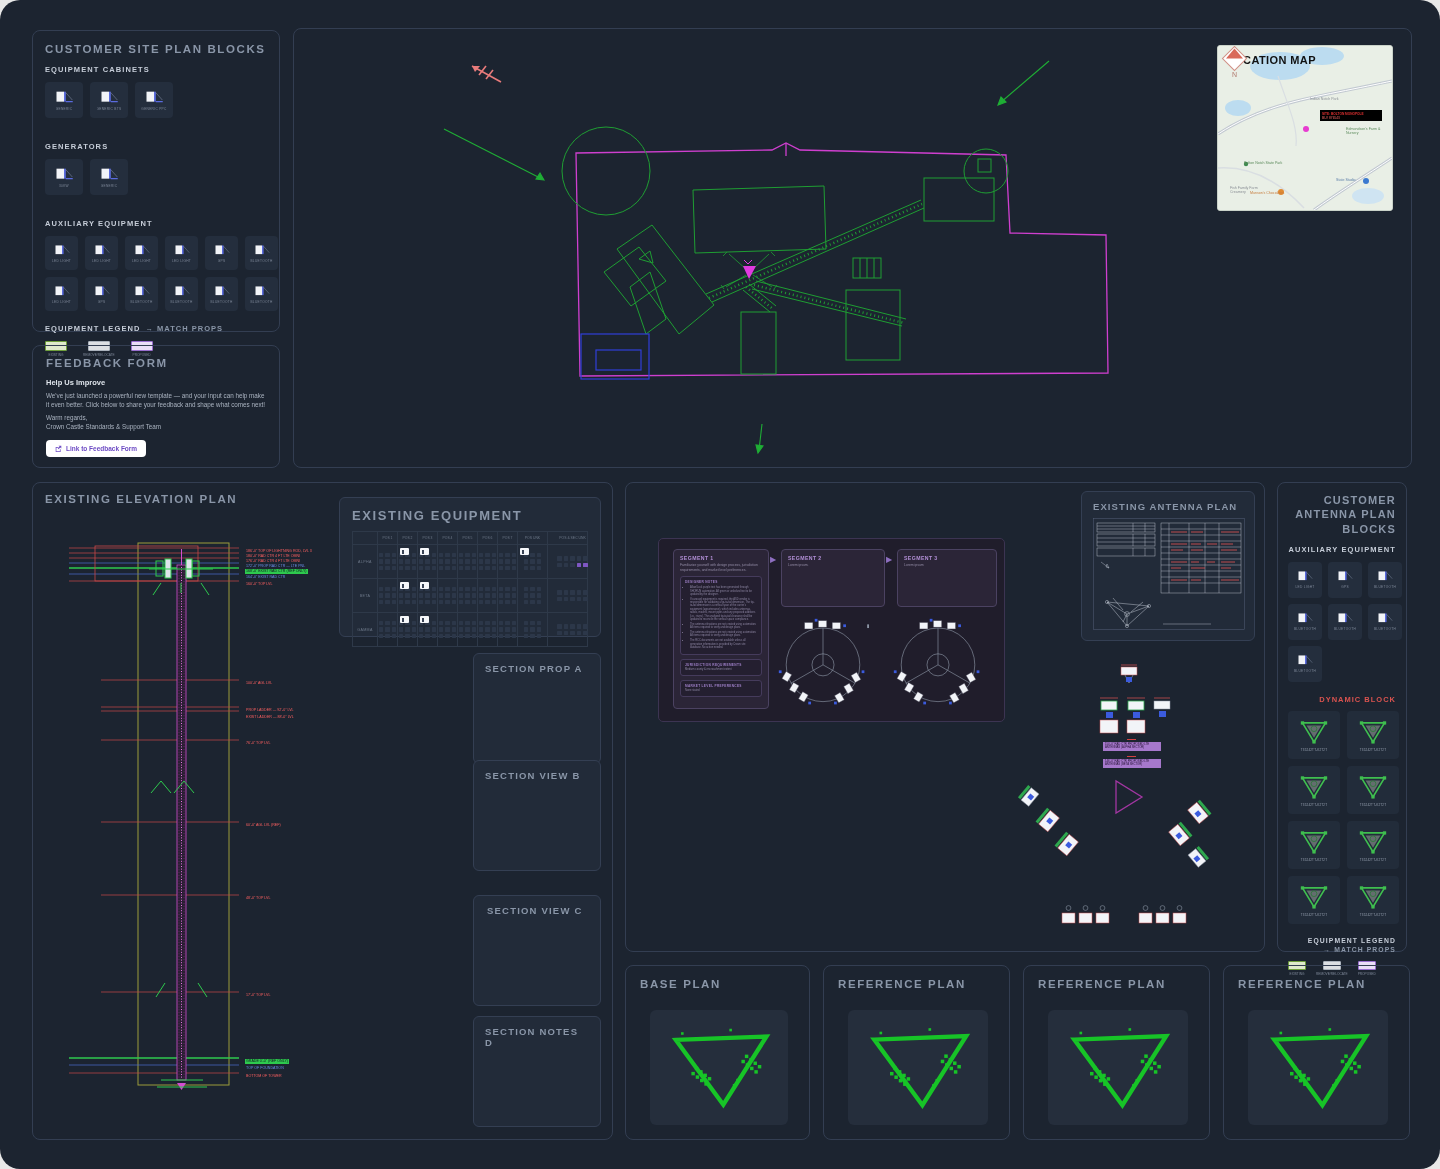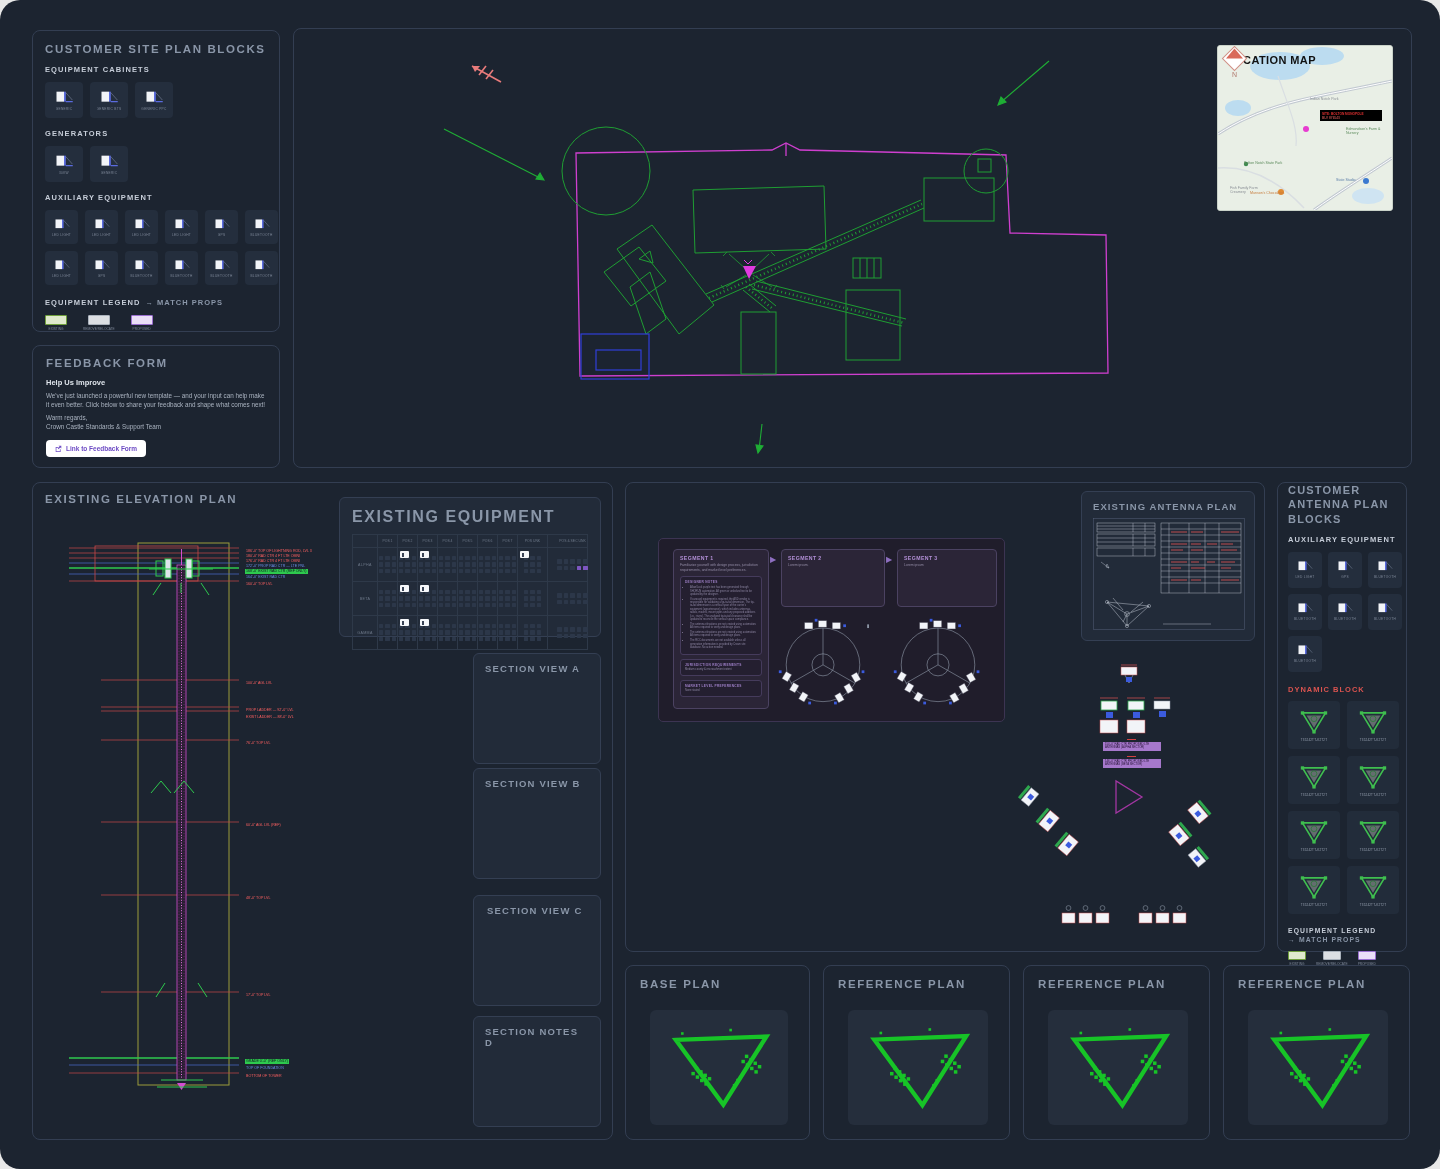--- a/index.html
+++ b/index.html
@@ -7,21 +7,21 @@
   .panel{position:absolute;border:1px solid #333e52;border-radius:8px;box-sizing:border-box;}
   .ptitle{color:#8a96a8;font-size:11.5px;font-weight:700;letter-spacing:1.6px;}
   .sublabel{color:#c6cdd8;font-size:7.5px;font-weight:700;letter-spacing:1.1px;}
   
   .p-site{left:32px;top:30px;width:248px;height:302px;padding:12px;}
   .tilegrid{display:grid;gap:7px;margin-top:8px;}
   .g3{grid-template-columns:repeat(3,38px);}
   .g6{grid-template-columns:repeat(6,33px);}
   .tile{background:#242e3d;border-radius:4px;height:36px;display:flex;flex-direction:column;align-items:center;justify-content:center;gap:2px;}
   .tile .tlabel{font-size:3.2px;color:#7e8899;letter-spacing:.3px;white-space:nowrap;overflow:hidden;max-width:95%;}
-  .mt10{margin-top:11px;}
+  .mt10{margin-top:24px;}
   .legendrow{display:flex;gap:16px;margin-top:8px;}
   .legitem{display:flex;flex-direction:column;align-items:center;gap:2px;}
   .legsw{width:20px;height:8px;border-radius:1px;border:1.5px solid #888;}
   .legitem .tlabel{font-size:3.2px;color:#7e8899;}
   .legendhead{display:flex;gap:5px;align-items:center;margin-top:13px;}
   .legarrow{color:#8a96a8;font-size:7.5px;font-weight:700;letter-spacing:1px;}
   
   .p-feedback{left:32px;top:345px;width:248px;height:123px;padding:11px 13px;}
   .fb-h{color:#dfe5ec;font-size:7.5px;font-weight:700;margin-top:9px;}
   .fb-b{color:#aab3c0;font-size:6.3px;line-height:1.45;margin-top:4px;width:220px;}
@@ -51,40 +51,40 @@
   .elv-lbl:nth-of-type(3){top:76px;}.elv-lbl:nth-of-type(4){top:81px;}
   .elv-lbl:nth-of-type(5){top:86px;}.elv-lbl:nth-of-type(6){top:92px;}
   .elv-lbl:nth-of-type(7){top:99px;}.elv-lbl:nth-of-type(8){top:198px;}
   .elv-lbl:nth-of-type(9){top:225px;}.elv-lbl:nth-of-type(10){top:232px;}
   .elv-lbl:nth-of-type(11){top:258px;}.elv-lbl:nth-of-type(12){top:340px;}
   .elv-lbl:nth-of-type(13){top:413px;}.elv-lbl:nth-of-type(14){top:510px;}
   .elv-lbl:nth-of-type(15){top:576px;}.elv-lbl:nth-of-type(16){top:583px;}
   .elv-lbl:nth-of-type(17){top:591px;}
   
   .eq-card{position:absolute;left:306px;top:14px;width:262px;height:140px;background:#222b39;border:1px solid #343f53;border-radius:6px;padding:10px 12px;box-sizing:border-box;}
-  .eq-card .ptitle{font-size:16px;}
+  .eq-card .ptitle{font-size:13px;}
   .eq-table{margin-top:8px;border:1px solid #2e3949;}
   .eq-row{display:flex;border-bottom:1px solid #2e3949;}
   .eq-row:last-child{border-bottom:none;}
   .eq-corner,.eq-row-h{width:24px;flex:0 0 24px;display:flex;align-items:center;justify-content:center;}
   .eq-col-h,.eq-cell{width:20px;flex:0 0 20px;border-left:1px solid #2e3949;box-sizing:border-box;position:relative;}
   .eq-col-h{color:#6d7889;font-size:3.4px;display:flex;align-items:center;justify-content:center;height:12px;white-space:nowrap;overflow:hidden;}
   .eq-col-h.wide,.eq-cell.wide{width:50px;flex:0 0 50px;}
   .eq-col-h:nth-child(9),.eq-cell:nth-child(9){width:30px;flex:0 0 30px;}
   .eq-row-h{color:#6d7889;font-size:3.6px;letter-spacing:.4px;}
   .eq-cell{height:33px;display:grid;grid-template-columns:repeat(3,4.5px);grid-auto-rows:4.5px;gap:2px;align-content:center;justify-content:center;}
   .eq-cell.wide{grid-template-columns:repeat(5,4.5px);}
   .sq{background:#2c3749;border-radius:.5px;}
   .sq.purple{background:#7e57c2;}
   .eq-ic{position:absolute;left:2px;top:3px;width:9px;height:7px;background:#f5f7fa;border-radius:1px;}
   .eq-ic:after{content:"";position:absolute;left:1.5px;top:1.5px;width:2px;height:4px;background:#3a4456;}
   
   .seccard{position:absolute;left:440px;width:128px;height:111px;background:#222b39;border:1px solid #343f53;border-radius:6px;padding:9px 11px;box-sizing:border-box;}
   .seccard:nth-of-type(1){top:170px;}
-  .seccard:nth-of-type(2){top:285px;}
+  .seccard:nth-of-type(2){top:277px;}
   .seccard:nth-of-type(3){top:412px;padding-left:13px;}
   .seccard:nth-of-type(4){top:533px;}
   .seccard .ptitle{font-size:9.5px;letter-spacing:1.2px;}
   
   .p-prop{left:625px;top:482px;width:640px;height:470px;padding:12px 16px;}
   .segwrap{position:absolute;left:32px;top:55px;width:345px;height:182px;border:1px solid #3c3452;border-radius:5px;background:#201d2b;}
   .segcard{position:absolute;background:#2b2537;border:1px solid #4b4261;border-radius:4px;box-sizing:border-box;padding:5px 6px;}
   .seg1{left:14px;top:10px;width:96px;height:160px;}
   .seg2{left:122px;top:10px;width:104px;height:58px;}
   .seg3{left:238px;top:10px;width:100px;height:58px;}
@@ -99,21 +99,21 @@
   .sa1{left:111px;} .sa2{left:227px;}
   .circ{position:absolute;width:92px;height:92px;top:78px;}
   .c1{left:118px;} .c2{left:233px;}
   .refcard{position:absolute;left:455px;top:8px;width:174px;height:150px;background:#222b39;border:1px solid #343f53;border-radius:6px;padding:9px 11px;box-sizing:border-box;}
   .refcard .ptitle{font-size:9.5px;letter-spacing:1.1px;}
   .propsvg{position:absolute;left:378px;top:168px;width:254px;height:294px;}
   .radlbl{position:absolute;left:477px;width:58px;background:#a678cc;color:#241133;font-size:2.8px;line-height:1.2;padding:1px 2px;box-sizing:border-box;}
   .radlbl:before{content:"";position:absolute;left:24px;top:-3.5px;width:9px;height:1.5px;background:#d24242;}
   .rl1{top:259px;} .rl2{top:276px;}
   
-  .p-ablocks{left:1277px;top:482px;width:130px;height:470px;padding:0 10px;}
+  .p-ablocks{left:1277px;top:482px;width:130px;height:470px;padding:10px 10px;text-align:right;}
   .p-ablocks .ptitle{font-size:11px;line-height:1.3;letter-spacing:1.2px;}
   .ag3{grid-template-columns:repeat(3,34px);gap:6px;}
   .dynlabel{color:#d9534f;font-size:7.5px;font-weight:700;letter-spacing:1px;margin-top:13px;}
   .dyngrid{display:grid;grid-template-columns:repeat(2,52px);gap:7px;margin-top:7px;}
   .dyntile{background:#222c3a;border-radius:4px;height:48px;display:flex;flex-direction:column;align-items:center;justify-content:center;gap:2px;}
   .dyntile .tlabel{font-size:3px;color:#97a1b0;letter-spacing:.2px;}
   .leg2head{margin-top:12px;}
   .leg2head .sublabel{display:block;font-size:6.8px;line-height:1.4;}
   .legendrow.small{gap:10px;margin-top:6px;}
   
@@ -867,21 +867,21 @@
               <span class="sq"></span>
               <span class="sq"></span>
             </div>
           </div>
         </div>
     </div>
 
     <div>
 
         <div class="seccard">
-          <div class="ptitle">SECTION VIEW A</div>
+          <div class="ptitle">SECTION PROP A</div>
         </div>
 
         <div class="seccard">
           <div class="ptitle">SECTION VIEW B</div>
         </div>
 
         <div class="seccard">
           <div class="ptitle">SECTION VIEW C</div>
         </div>
 

